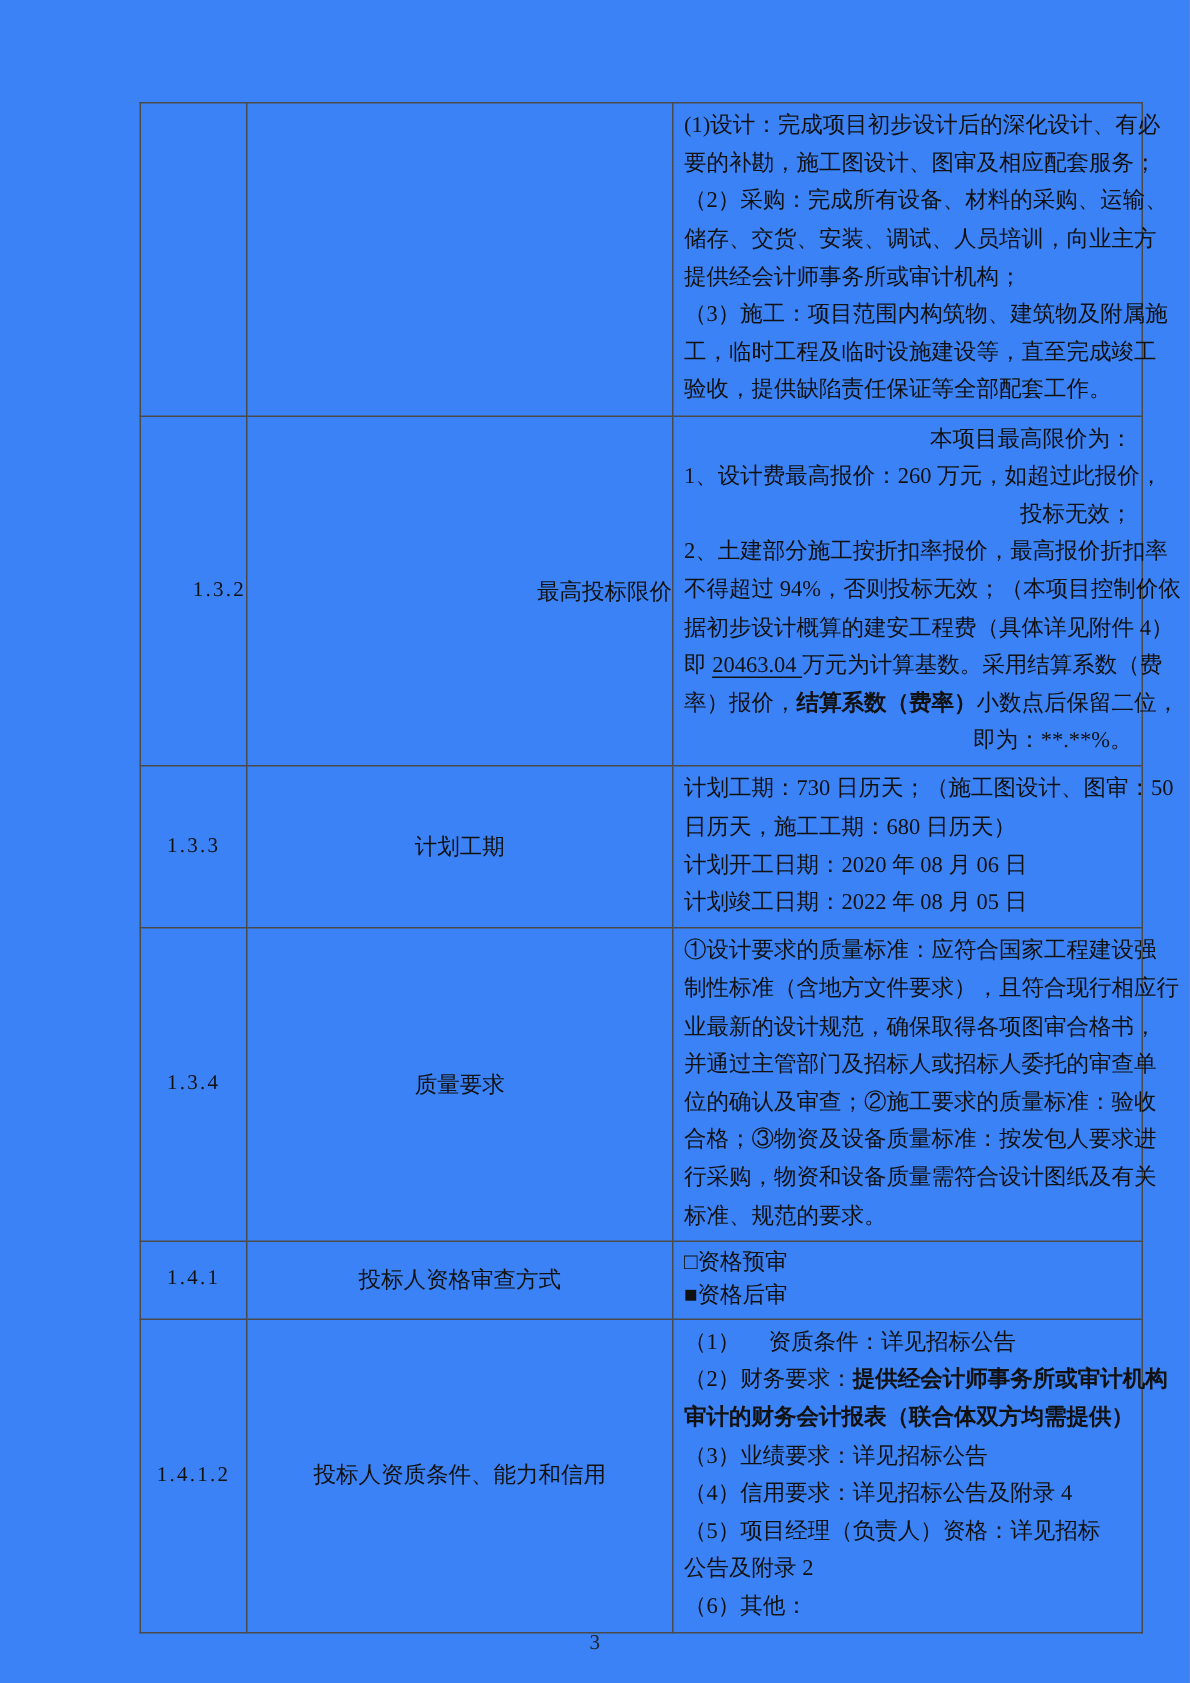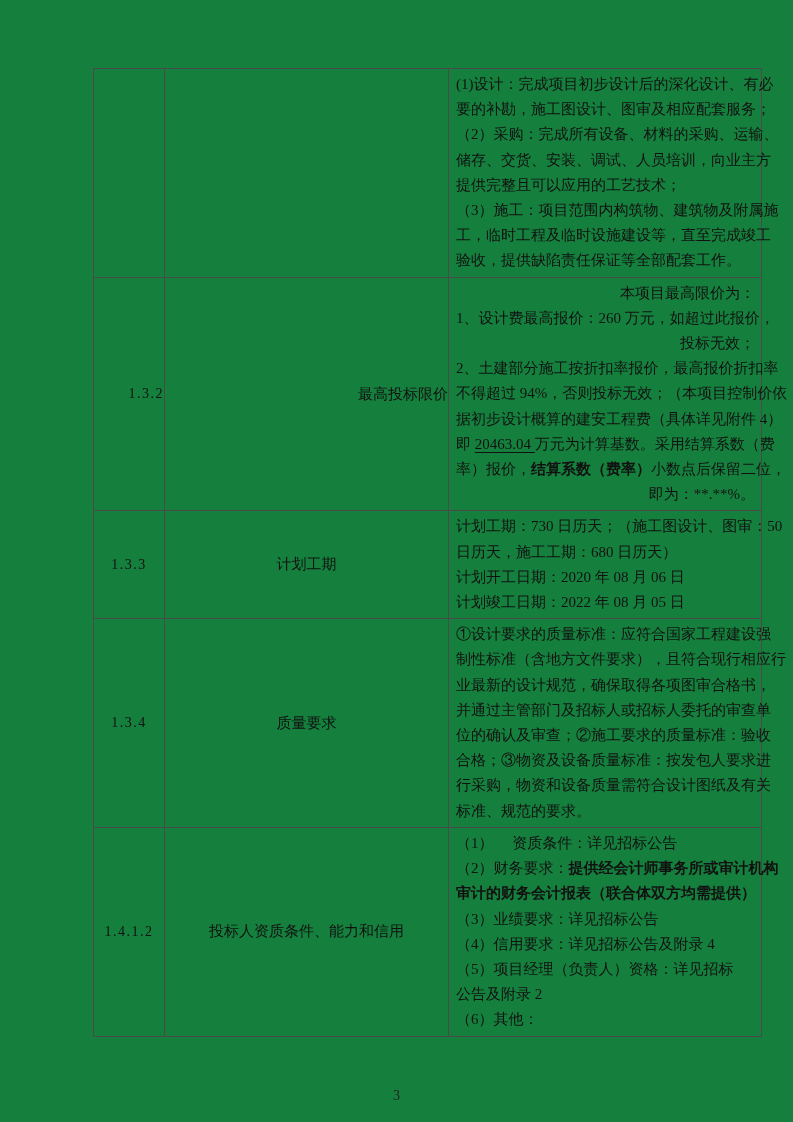--- a/index.html
+++ b/index.html
@@ -1,21 +1,21 @@
 <!DOCTYPE html>
 <html><head>
 <meta charset="utf-8">
 <style>
   * { margin:0; padding:0; box-sizing:border-box; }
   html,body { background:#888; }
   .page {
     position:relative;
     width:793px; height:1122px;
     margin:0 auto;
-    background:#15803d;
+    background:#3b82f6;
     font-family:"Liberation Serif","DejaVu Serif",serif;
     color:#111;
     overflow:hidden;
   }
   table.tender {
     position:absolute;
     left:93px; top:68px;
     width:633px;
     border-collapse:collapse;
     table-layout:fixed;
@@ -53,21 +53,21 @@
   <table class="tender">
     <tbody id="tbl-body">
         <tr class="r0">
           <td class="c1"></td>
           <td class="c2"></td>
           <td class="c3">
             <div class="ln"><span>(1)设计：完成项目初步设计后的深化设计、有必</span></div>
             <div class="ln"><span>要的补勘，施工图设计、图审及相应配套服务；</span></div>
             <div class="ln"><span>（2）采购：完成所有设备、材料的采购、运输、</span></div>
             <div class="ln"><span>储存、交货、安装、调试、人员培训，向业主方</span></div>
-            <div class="ln"><span>提供完整且可以应用的工艺技术；</span></div>
+            <div class="ln"><span>提供经会计师事务所或审计机构；</span></div>
             <div class="ln"><span>（3）施工：项目范围内构筑物、建筑物及附属施</span></div>
             <div class="ln"><span>工，临时工程及临时设施建设等，直至完成竣工</span></div>
             <div class="ln"><span>验收，提供缺陷责任保证等全部配套工作。</span></div>
           </td>
         </tr>
         <tr class="r1">
           <td class="c1">1.3.2</td>
           <td class="c2">最高投标限价</td>
           <td class="c3">
             <div class="ln"><span>本项目最高限价为：</span></div>
@@ -98,20 +98,28 @@
             <div class="ln"><span>①设计要求的质量标准：应符合国家工程建设强</span></div>
             <div class="ln"><span>制性标准（含地方文件要求），且符合现行相应行</span></div>
             <div class="ln"><span>业最新的设计规范，确保取得各项图审合格书，</span></div>
             <div class="ln"><span>并通过主管部门及招标人或招标人委托的审查单</span></div>
             <div class="ln"><span>位的确认及审查；②施工要求的质量标准：验收</span></div>
             <div class="ln"><span>合格；③物资及设备质量标准：按发包人要求进</span></div>
             <div class="ln"><span>行采购，物资和设备质量需符合设计图纸及有关</span></div>
             <div class="ln"><span>标准、规范的要求。</span></div>
           </td>
         </tr>
+        <tr class="r4">
+          <td class="c1">1.4.1</td>
+          <td class="c2">投标人资格审查方式</td>
+          <td class="c3">
+            <div class="ln"><span>□资格预审</span></div>
+            <div class="ln"><span>■资格后审</span></div>
+          </td>
+        </tr>
         <tr class="r5">
           <td class="c1">1.4.1.2</td>
           <td class="c2">投标人资质条件、能力和信用</td>
           <td class="c3">
             <div class="ln"><span>（1）　 资质条件：详见招标公告</span></div>
             <div class="ln"><span>（2）财务要求：</span><span class="b">提供经会计师事务所或审计机构</span></div>
             <div class="ln"><span class="b">审计的财务会计报表（联合体双方均需提供）</span></div>
             <div class="ln"><span>（3）业绩要求：详见招标公告</span></div>
             <div class="ln"><span>（4）信用要求：详见招标公告及附录 4</span></div>
             <div class="ln"><span>（5）项目经理（负责人）资格：详见招标</span></div>

